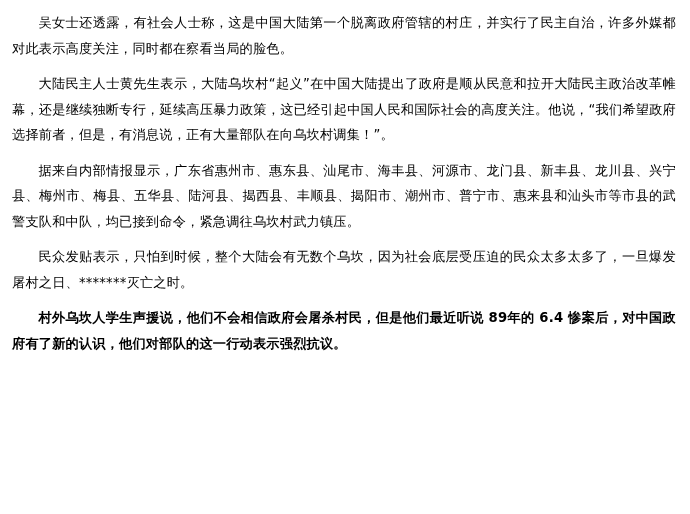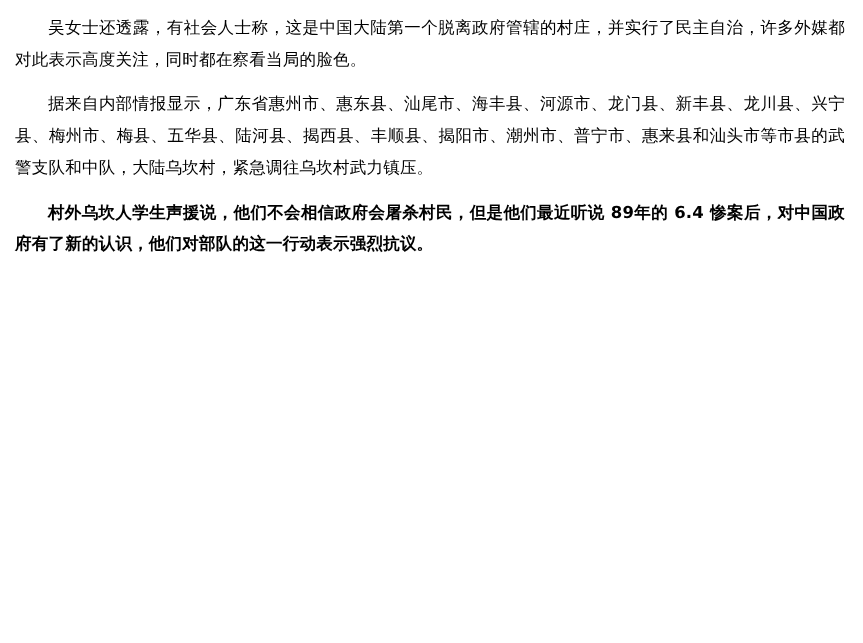--- a/index.html
+++ b/index.html
@@ -34,15 +34,17 @@
   .para.tight {
     margin-bottom: 9px;
     font-weight: bold;
   }
 </style>
 </head>
 <body>
 
 <div class="page">
   <p class="para">吴女士还透露，有社会人士称，这是中国大陆第一个脱离政府管辖的村庄，并实行了民主自治，许多外媒都对此表示高度关注，同时都在察看当局的脸色。</p>
-  <p class="para">据来自内部情报显示，广东省惠州市、惠东县、汕尾市、海丰县、河源市、龙门县、新丰县、龙川县、兴宁县、梅州市、梅县、五华县、陆河县、揭西县、丰顺县、揭阳市、潮州市、普宁市、惠来县和汕头市等市县的武警支队和中队，大陆乌坎村，紧急调往乌坎村武力镇压。</p>
+  <p class="para">大陆民主人士黄先生表示，大陆乌坎村“起义”在中国大陆提出了政府是顺从民意和拉开大陆民主政治改革帷幕，还是继续独断专行，延续高压暴力政策，这已经引起中国人民和国际社会的高度关注。他说，“我们希望政府选择前者，但是，有消息说，正有大量部队在向乌坎村调集！”。</p>
+  <p class="para">据来自内部情报显示，广东省惠州市、惠东县、汕尾市、海丰县、河源市、龙门县、新丰县、龙川县、兴宁县、梅州市、梅县、五华县、陆河县、揭西县、丰顺县、揭阳市、潮州市、普宁市、惠来县和汕头市等市县的武警支队和中队，均已接到命令，紧急调往乌坎村武力镇压。</p>
+  <p class="para">民众发贴表示，只怕到时候，整个大陆会有无数个乌坎，因为社会底层受压迫的民众太多太多了，一旦爆发屠村之日、*******灭亡之时。</p>
   <p class="para tight">村外乌坎人学生声援说，他们不会相信政府会屠杀村民，但是他们最近听说 89年的 6.4 惨案后，对中国政府有了新的认识，他们对部队的这一行动表示强烈抗议。</p>
 </div>
 
 </body></html>

